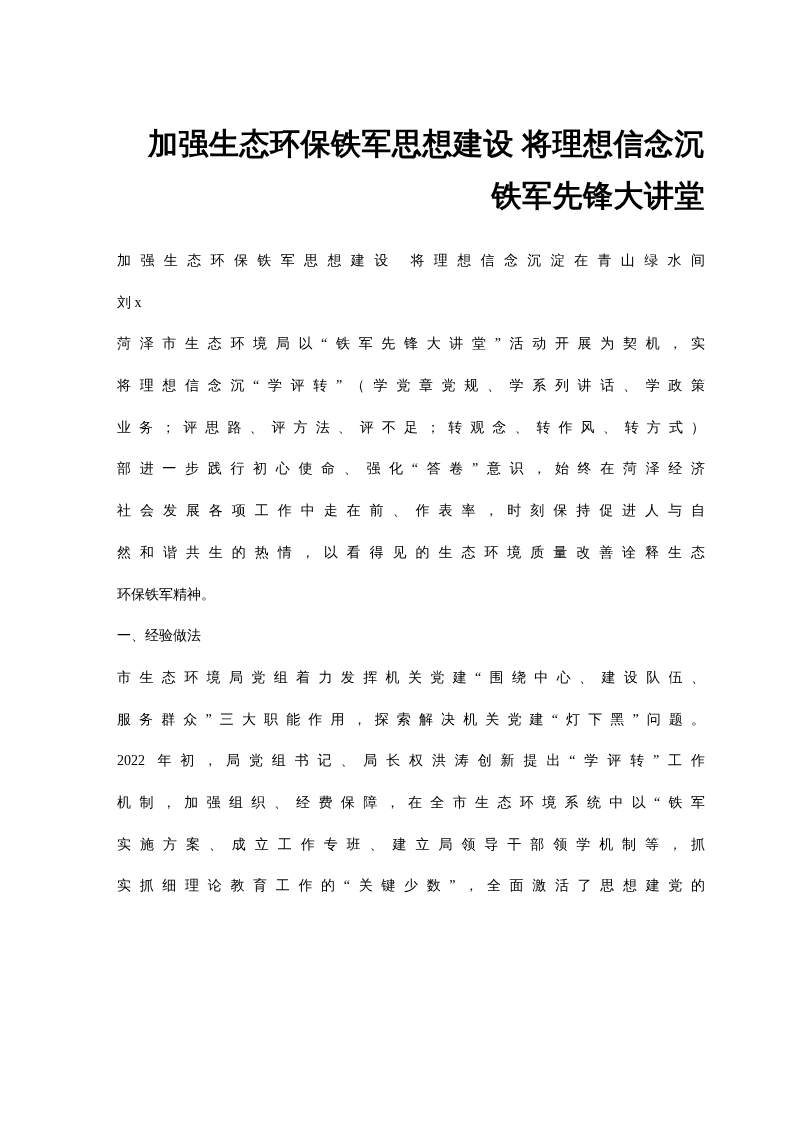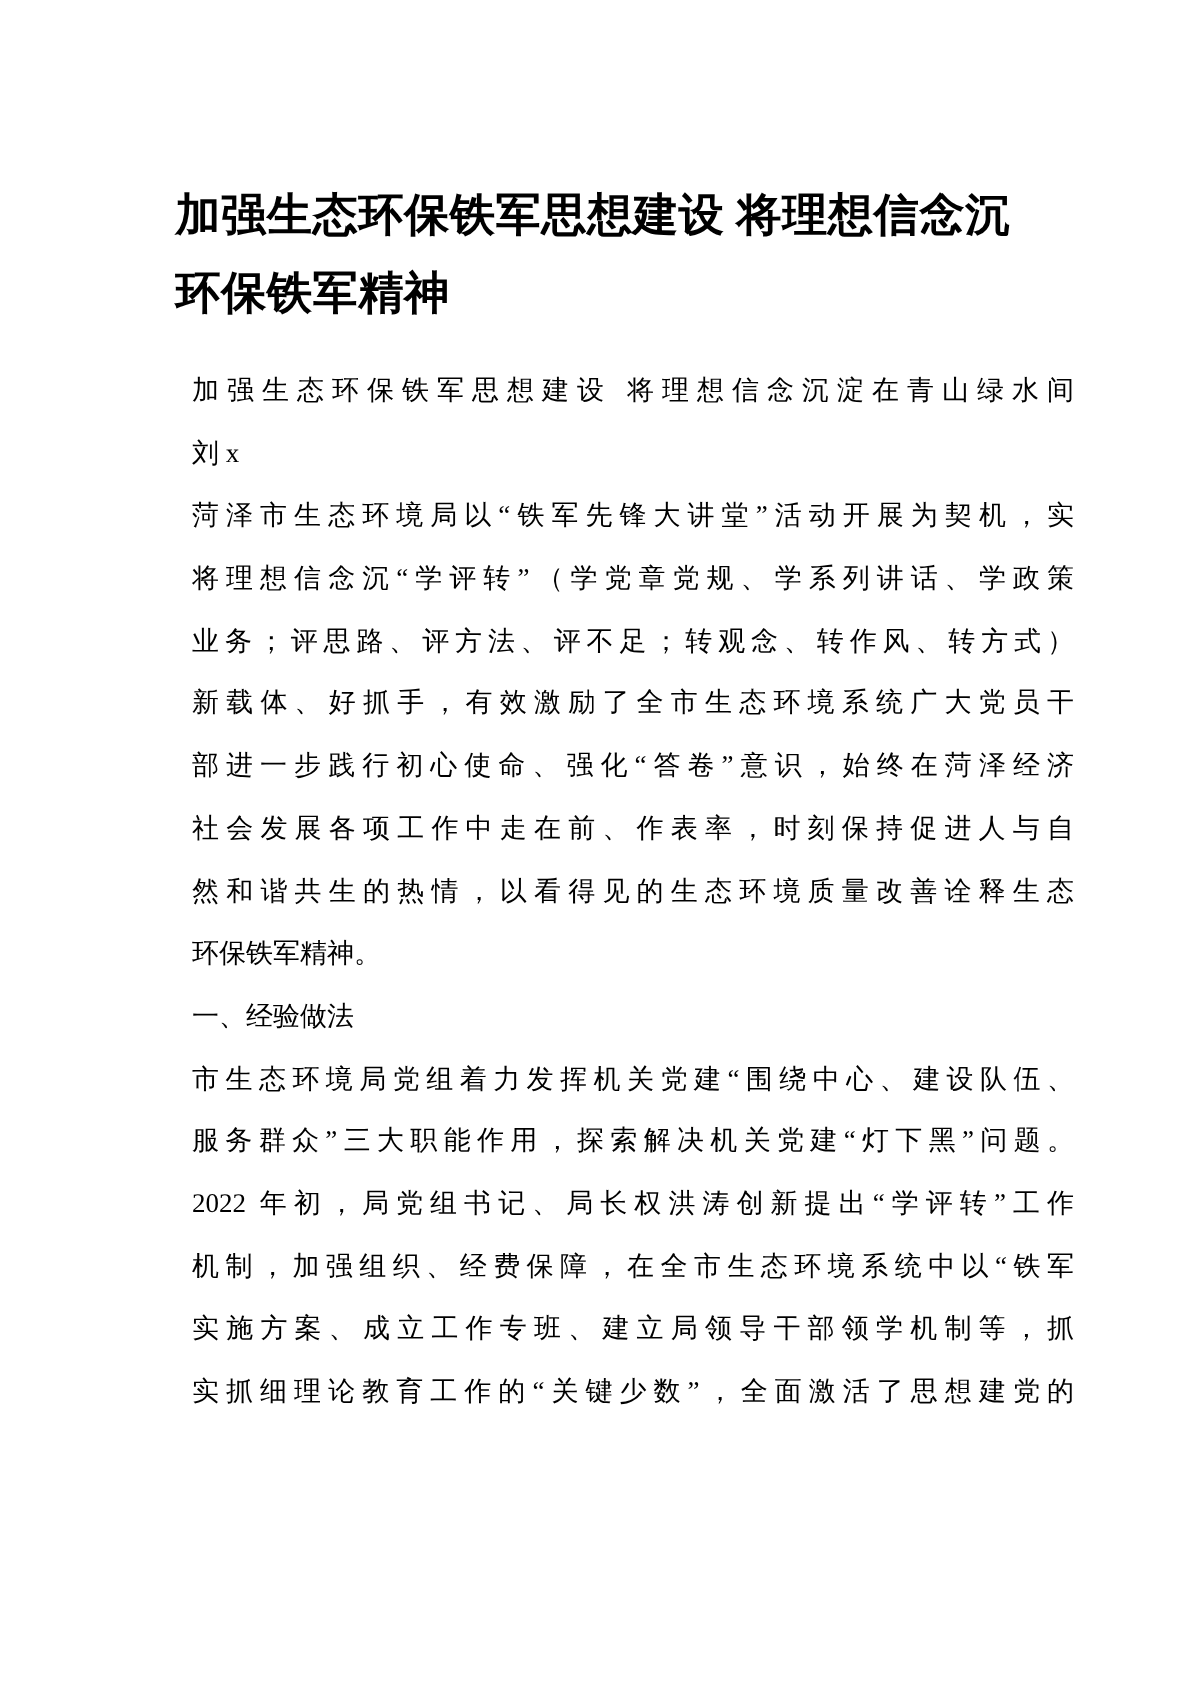--- a/index.html
+++ b/index.html
@@ -17,29 +17,29 @@
     overflow: hidden;
   }
   .doc-title {
     position: absolute;
     left: 117px;
     top: 118px;
     width: 588px;
     font-size: 30px;
     font-weight: bold;
     line-height: 52px;
-    text-align: left;
+    text-align: right;
     letter-spacing: 0.5px;
   }
   .doc-body {
     position: absolute;
-    left: 128px;
+    left: 117px;
     top: 240px;
     width: 588px;
-    font-size: 18px;
+    font-size: 14px;
     line-height: 41.7px;
   }
   .text-line {
     text-align: justify;
     text-align-last: justify;
     text-justify: inter-character;
     height: 41.7px;
     overflow: hidden;
   }
   .text-line.short {
@@ -47,30 +47,29 @@
     text-align-last: left;
   }
 </style>
 </head>
 <body>
 
 <div class="page">
 
   <div class="doc-title">
     <div class="title-line">加强生态环保铁军思想建设 将理想信念沉</div>
-    <div class="title-line">环保铁军精神</div>
+    <div class="title-line">铁军先锋大讲堂</div>
   </div>
 
   <div class="doc-body">
     <div class="text-line">加强生态环保铁军思想建设 将理想信念沉淀在青山绿水间</div>
     <div class="text-line short">刘 x</div>
     <div class="text-line">菏泽市生态环境局以“铁军先锋大讲堂”活动开展为契机，实</div>
     <div class="text-line">将理想信念沉“学评转”（学党章党规、学系列讲话、学政策</div>
     <div class="text-line">业务；评思路、评方法、评不足；转观念、转作风、转方式）</div>
-    <div class="text-line">新载体、好抓手，有效激励了全市生态环境系统广大党员干</div>
     <div class="text-line">部进一步践行初心使命、强化“答卷”意识，始终在菏泽经济</div>
     <div class="text-line">社会发展各项工作中走在前、作表率，时刻保持促进人与自</div>
     <div class="text-line">然和谐共生的热情，以看得见的生态环境质量改善诠释生态</div>
     <div class="text-line short">环保铁军精神。</div>
     <div class="text-line short">一、经验做法</div>
     <div class="text-line">市生态环境局党组着力发挥机关党建“围绕中心、建设队伍、</div>
     <div class="text-line">服务群众”三大职能作用，探索解决机关党建“灯下黑”问题。</div>
     <div class="text-line">2022 年初，局党组书记、局长权洪涛创新提出“学评转”工作</div>
     <div class="text-line">机制，加强组织、经费保障，在全市生态环境系统中以“铁军</div>
     <div class="text-line">实施方案、成立工作专班、建立局领导干部领学机制等，抓</div>

